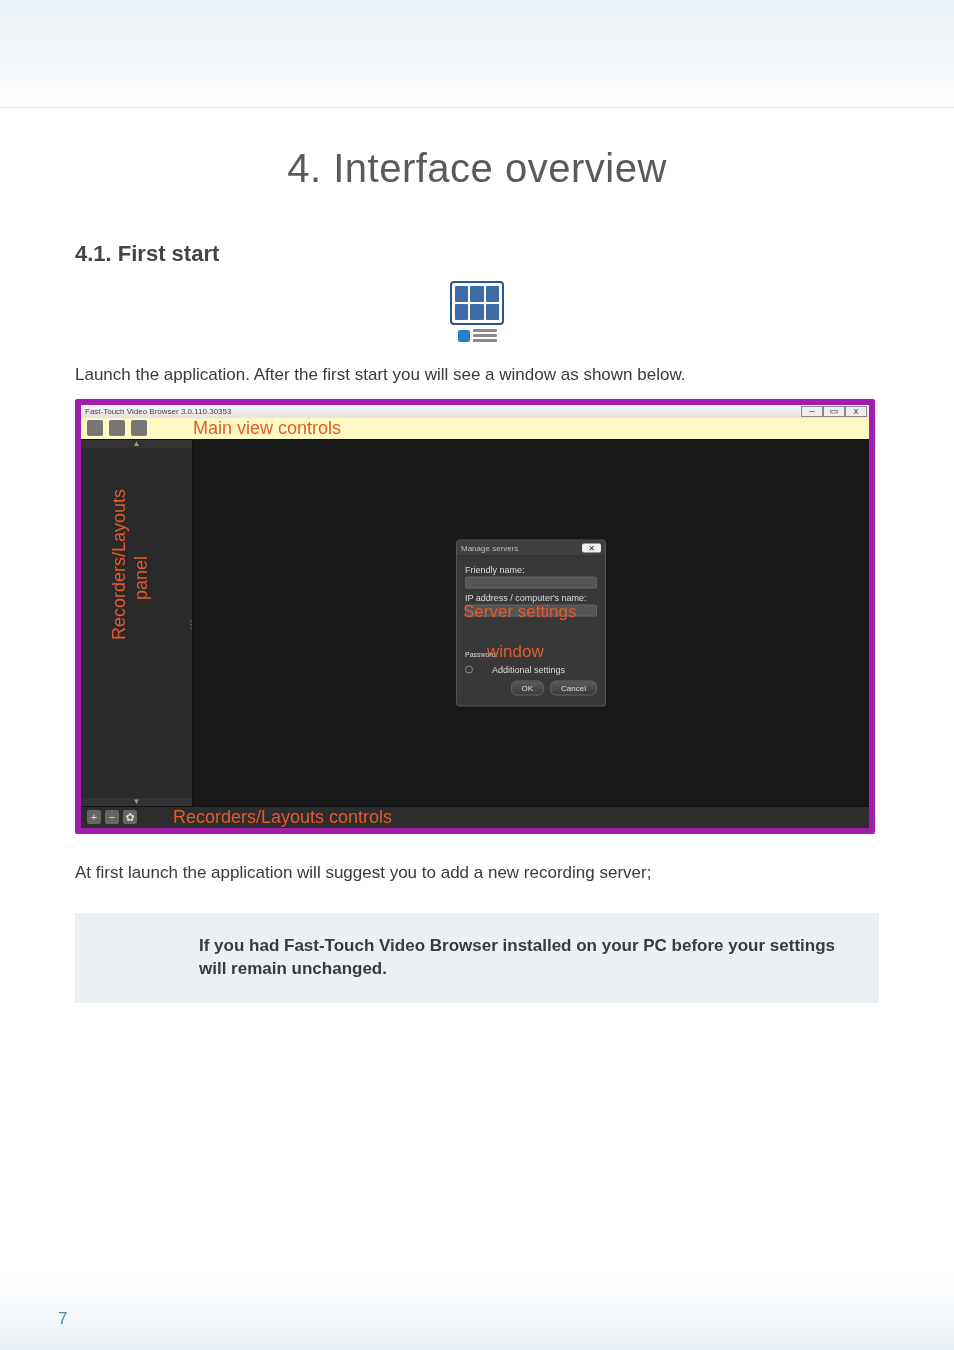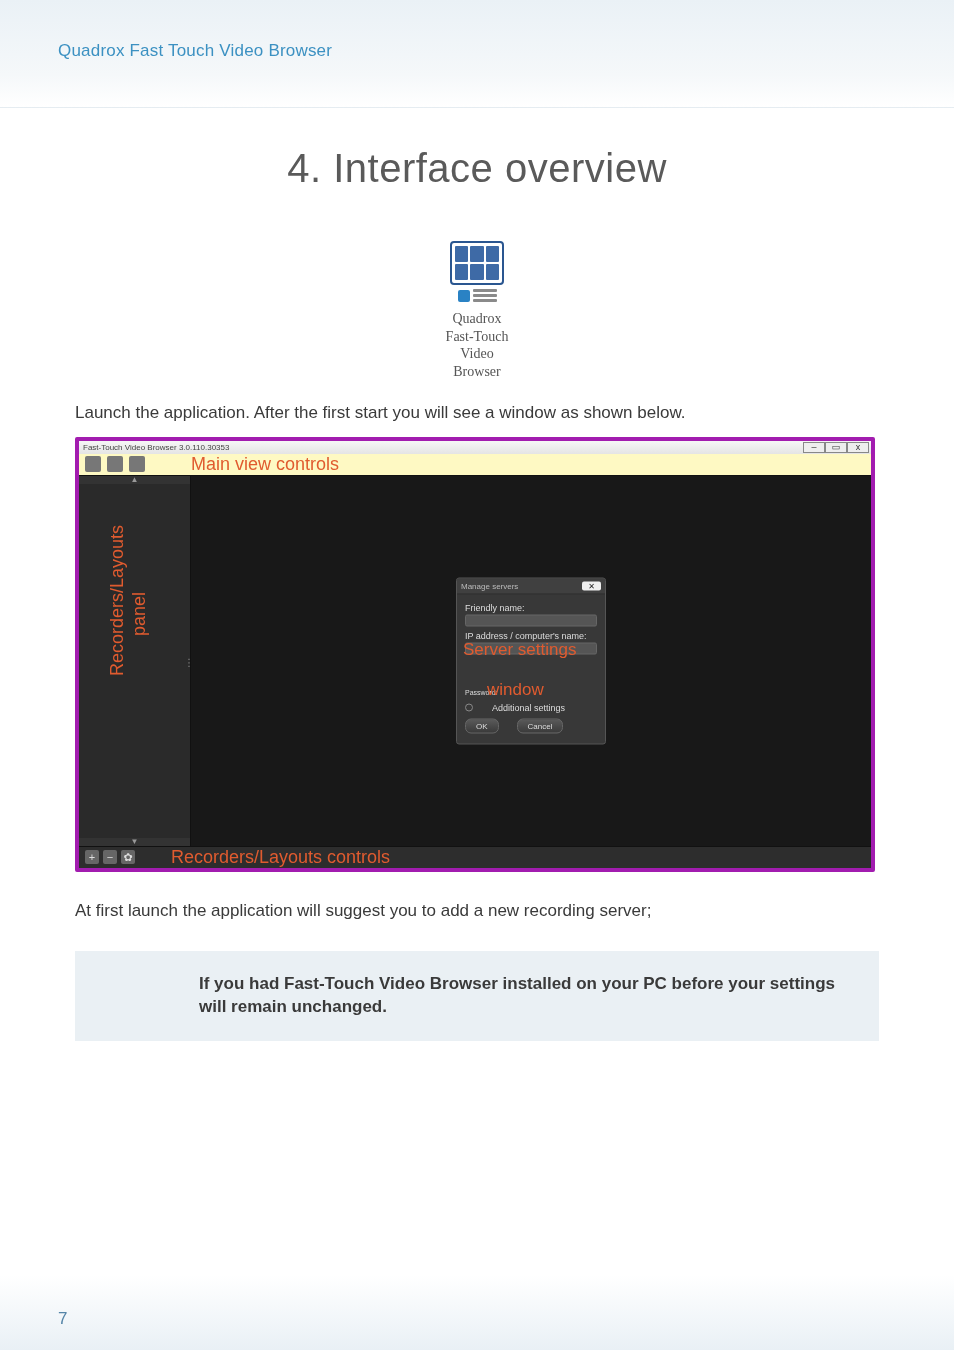--- a/index.html
+++ b/index.html
@@ -96,21 +96,21 @@
   
   .app-shot {
     width: 800px;
     height: 435px;
     background: #1e1e1e;
     margin: 12px 0 28px 0;
     position: relative;
     font-family: "Segoe UI", Tahoma, sans-serif;
     font-size: 10px;
     color: #ccc;
-    border: 4px solid #a21caf;
+    border: 6px solid #a21caf;
     border-radius: 2px;
     overflow: hidden;
   }
   .titlebar {
     height: 13px;
     background: linear-gradient(#f7f7f7,#e4e4e4);
     display: flex;
     justify-content: space-between;
     align-items: center;
     padding: 0 2px 0 4px;
@@ -218,21 +218,21 @@
   .overlay-text {
     position: absolute;
     color: #e05b2f;
     font-size: 17px;
     font-family: "Segoe UI Light","Segoe UI",Arial,sans-serif;
     line-height: 1.05;
     white-space: nowrap;
   }
   .dlg-check { font-size: 9px; color:#ddd; margin: 6px 0; display:flex; align-items:center; gap:19px;}
   .dlg-check .cb { width:8px; height:8px; border:1px solid #888; border-radius:50%;}
-  .dlg-btns { display:flex; justify-content:flex-start; gap:18px; }
+  .dlg-btns { display:flex; justify-content:flex-end; gap:6px; }
   .dlg-btn { font-size:8px; color:#ddd; background:linear-gradient(#5a5a5a,#3a3a3a); border:1px solid #666; border-radius:6px; padding:2px 10px;}
   .bottombar {
     position:absolute; left:0; right:0; bottom:0;
     height: 22px;
     background: #2d2d2d;
     border-top: 1px solid #111;
     display:flex; align-items:center; gap:4px; padding:0 6px;
   }
   .bb-icon { width:14px; height:14px; background:#666; border-radius:2px; color:#ddd; font-size:11px; line-height:14px; text-align:center; }
   .label-bottom {
@@ -264,48 +264,44 @@
   }
   .page-num {
     font-size: 17px;
     color: #5585a8;
   }
 </style>
 </head>
 <body>
 
 <div class="top-banner">
-  <div class="brand-line">Quadrox Fast Touch Video Browser</div>
 </div>
 
 <div class="content">
   <h1 class="section-title">4. Interface overview</h1>
 
+  <h2 class="sub-title">4.1. First start</h2>
 
   <div class="icon-fig">
     <div class="icon-box">
       <div class="icon-cell"></div>
         <div class="icon-cell"></div>
         <div class="icon-cell"></div>
       <div class="icon-cell"></div>
         <div class="icon-cell"></div>
         <div class="icon-cell"></div>
     </div>
     <div class="icon-sub">
       <div class="arrow-glyph"></div>
       <div class="lines-glyph">
           <span></span>
           <span></span>
           <span></span>
         </div>
     </div>
-    <div class="icon-caption">Quadrox
-Fast-Touch
-Video
-Browser</div>
   </div>
 
   <p class="body-text">Launch the application. After the first start you will see a window as shown below.</p>
 
   <div class="app-shot">
     <div class="titlebar">
       <span>Fast-Touch Video Browser 3.0.110.30353</span>
       <div class="winbtns">
         <div class="winbtn">–</div>
         <div class="winbtn">▭</div>

